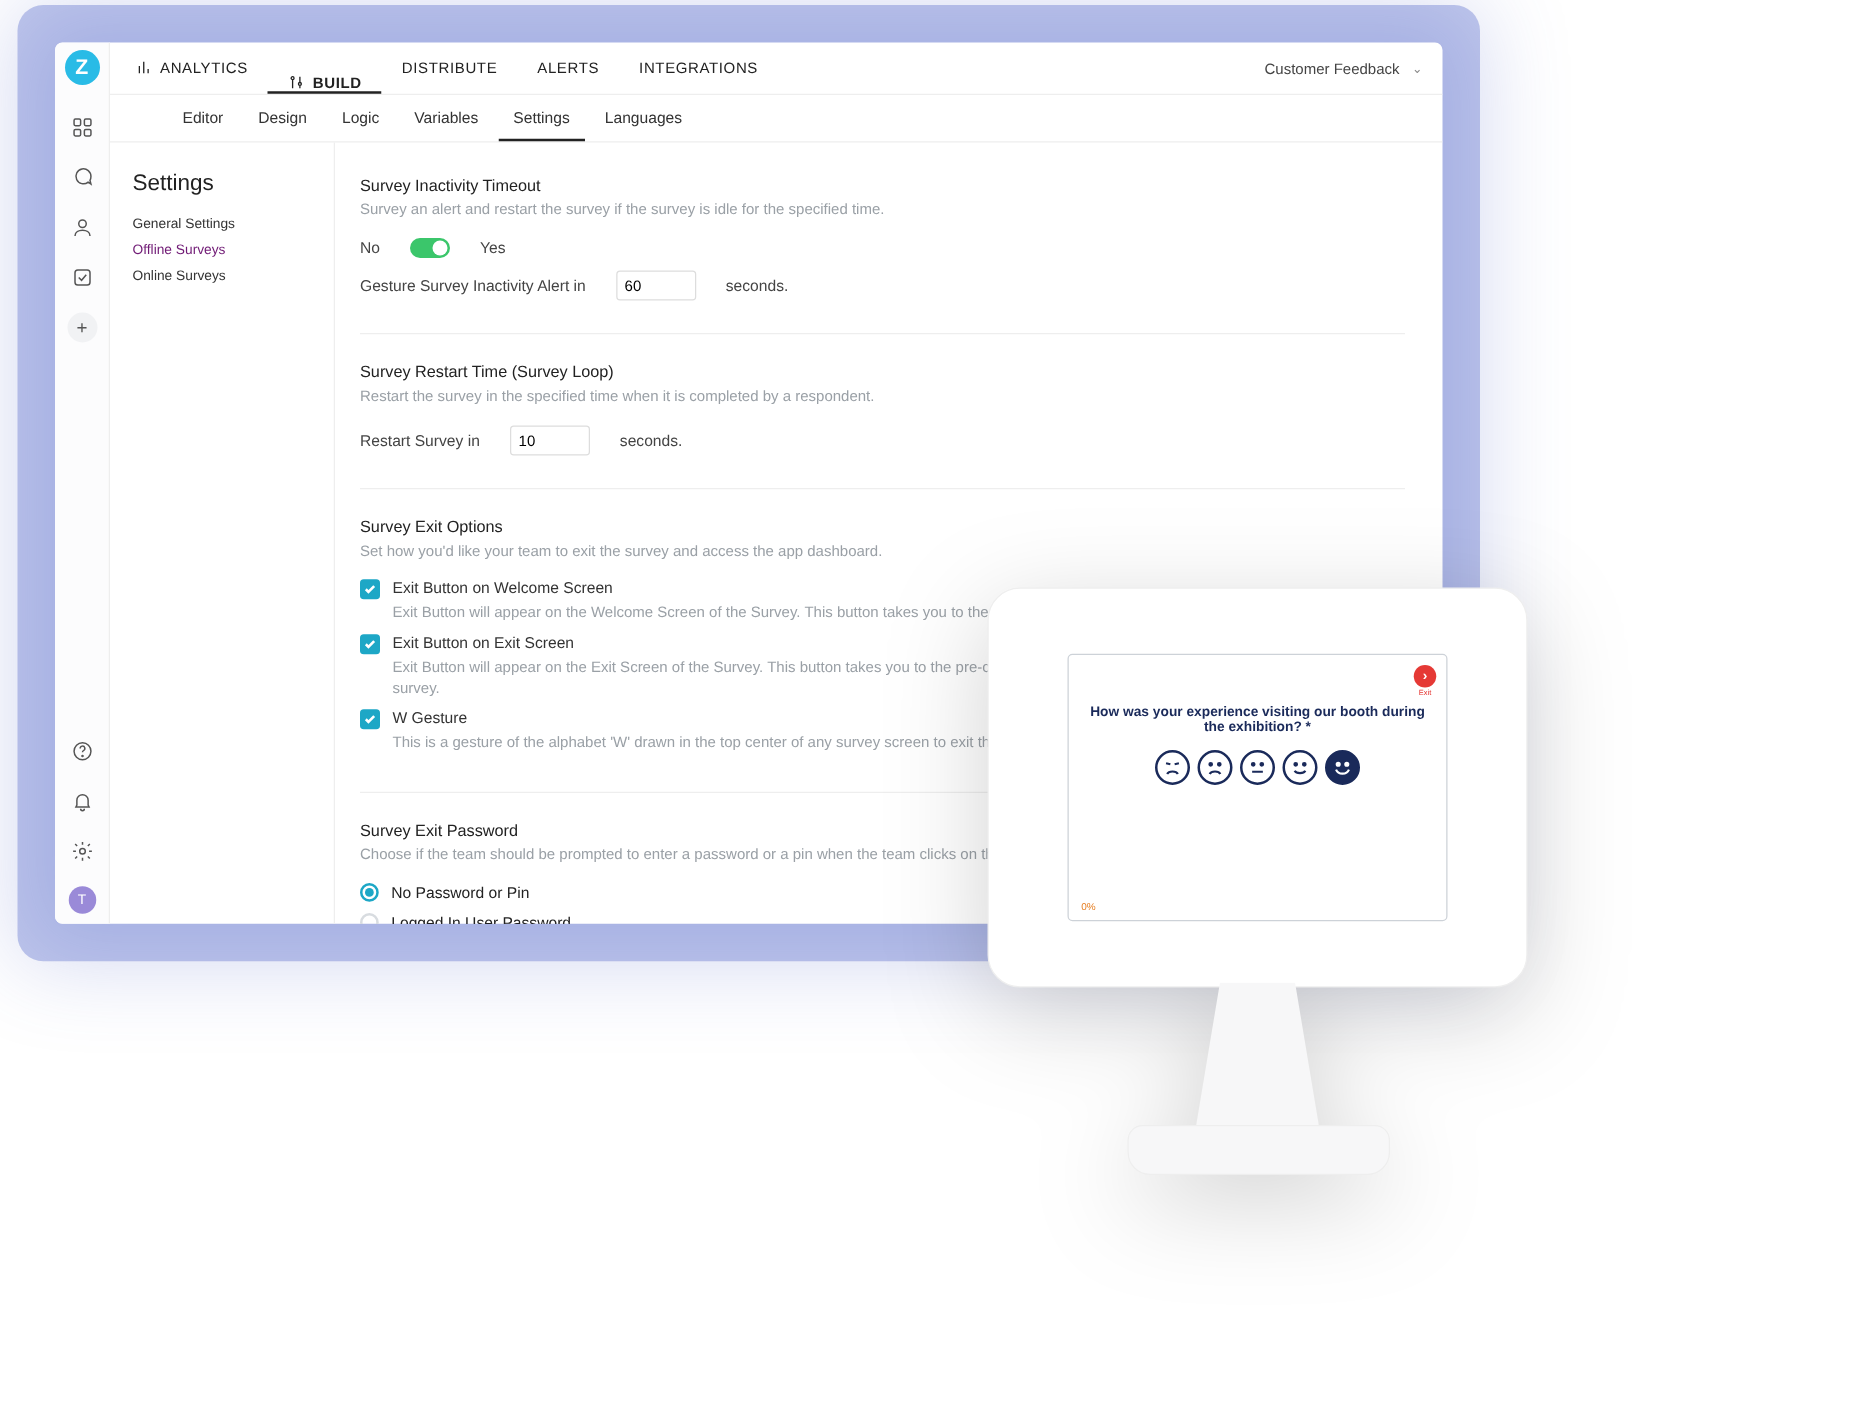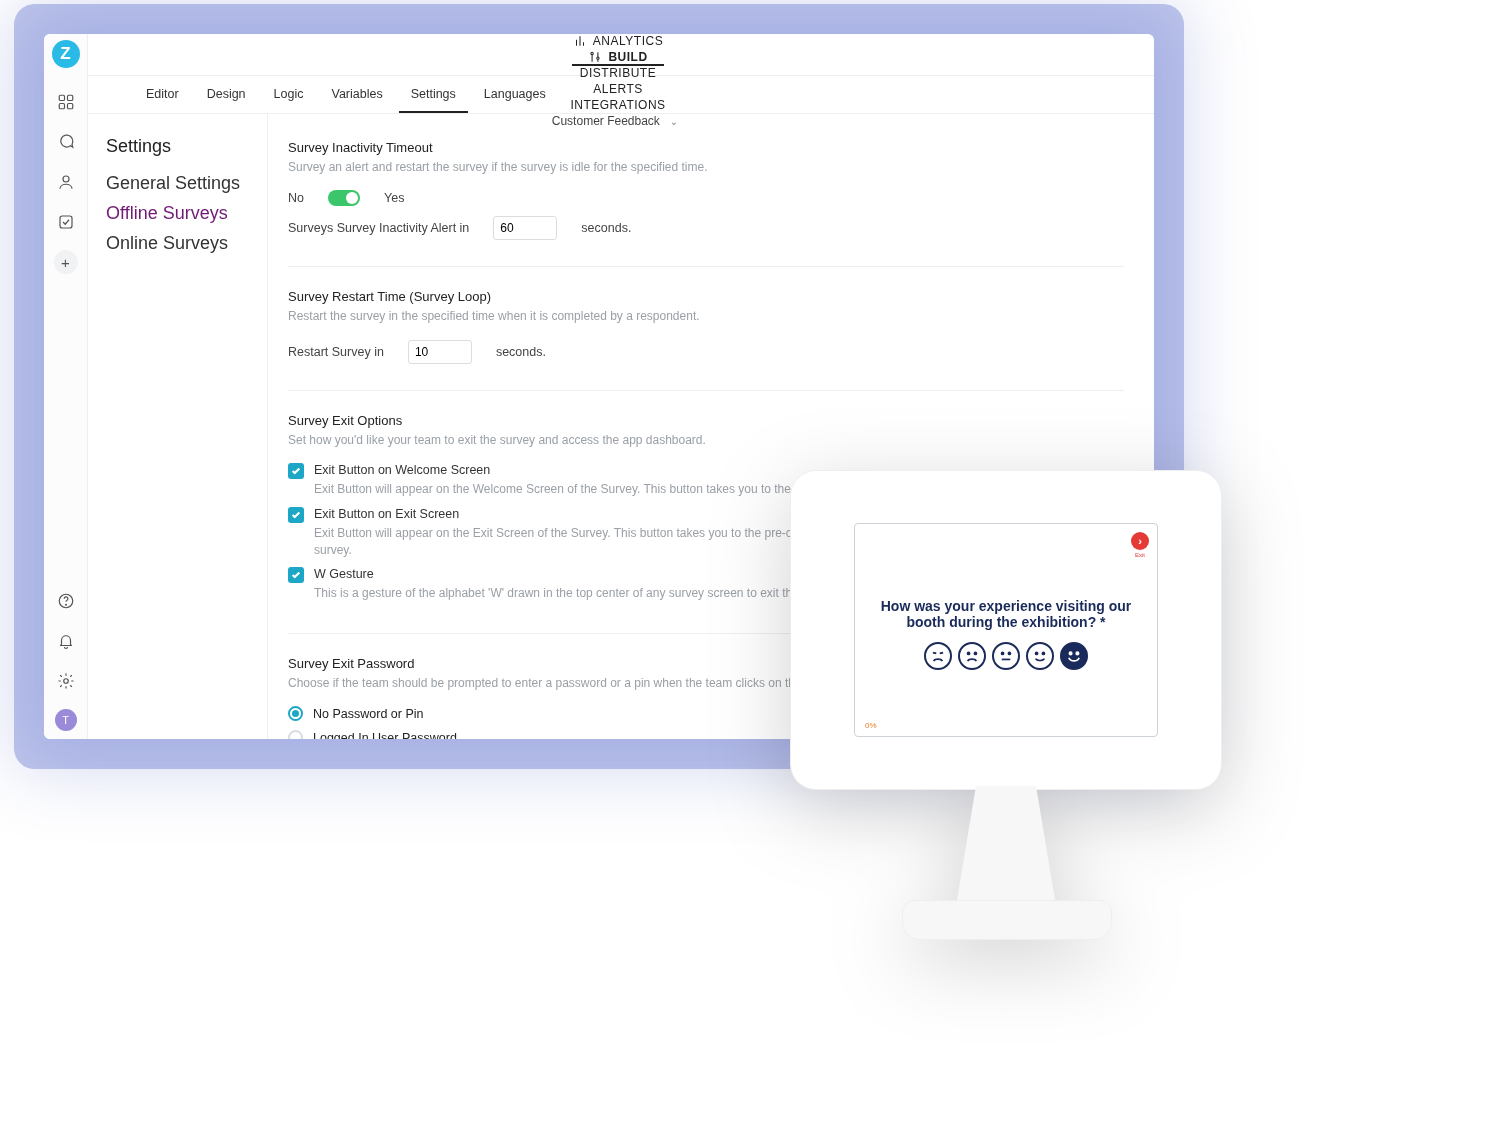--- a/index.html
+++ b/index.html
@@ -55,21 +55,21 @@
     color:#fff;display:flex;align-items:center;justify-content:center;
     font-size:11px;margin-top:8px;
   }
 
   
   .main-col { flex:1; display:flex; flex-direction:column; min-width:0; }
 
   
   .topnav {
     height: 42px; display:flex; align-items:center; border-bottom:1px solid #eee;
-    padding: 0 10px 0 4px; font-size:12px; color:#222;flex-direction:column;
+    padding: 0 10px 0 4px; font-size:12px; color:#222;
   }
   .topnav-item {
     height:100%; display:flex; align-items:center; gap:6px;
     padding:0 16px; letter-spacing:.5px; cursor:pointer;
     border-bottom:2px solid transparent;
   }
   .topnav-item.active { border-bottom-color:#222; font-weight:600;align-items:flex-end; }
   .topnav-item svg { width:14px;height:14px; }
   .topnav-spacer { flex:1; }
   .survey-picker { display:flex;align-items:center;gap:10px;font-size:12px;color:#444;cursor:pointer;padding-right:6px;}
@@ -82,21 +82,21 @@
   }
   .subnav-item { height:100%;display:flex;align-items:center;padding:0 12px;cursor:pointer;color:#333;border-bottom:2px solid transparent;text-align:right;}
   .subnav-item.active { border-bottom-color:#222; font-weight:500;}
 
   
   .body { flex:1; display:flex; min-height:0; }
   .side {
     width: 180px; border-right:1px solid #eee; padding:22px 0 0 18px;
   }
   .side h1 { font-size:18px; font-weight:500; color:#222; margin-bottom:16px;}
-  .side-link { font-size:18px; color:#333; margin:9px 0; cursor:pointer;}
+  .side-link { font-size:11px; color:#333; margin:9px 0; cursor:pointer;}
   .side-link.active { color:#701a75; }
 
   .content {
     flex:1; overflow:auto; padding: 22px 30px 20px 20px; font-size:12.5px; color:#222;
   }
   .section { padding: 4px 0 22px 0; }
   .section + .section { border-top:1px solid #eee; padding-top:22px;}
   .sec-title { font-size:13px; color:#222; margin-bottom:4px; }
   .sec-desc  { color:#9aa0a6; font-size:12px; margin-bottom:14px; line-height:1.45;}
   .row { display:flex; align-items:center; gap:24px; margin:4px 0; color:#444;}
@@ -145,22 +145,22 @@
   .exit-btn {
     position:absolute; top:8px; right:8px;
     display:flex; flex-direction:column; align-items:center; cursor:pointer;
   }
   .exit-btn .circle{
     width:18px;height:18px;border-radius:50%;background:#e53935;
     display:flex;align-items:center;justify-content:center;color:#fff;font-size:11px;font-weight:700;
   }
   .exit-btn .lbl{font-size:6px;color:#e53935;margin-top:2px;}
   .q-text{
-    text-align:center;font-size:14px;color:#1a2a5a;font-weight:600;
-    margin-top:64px; padding:0 6px;
+    text-align:center;font-size:11px;color:#1a2a5a;font-weight:600;
+    margin-top:30px; padding:0 6px;
   }
   .faces{display:flex;justify-content:center;gap:6px;margin-top:12px;}
   .face{width:28px;height:28px;border-radius:50%;border:2.2px solid #1a2a5a;cursor:pointer;position:relative;}
   .face.filled{background:#1a2a5a;border-color:#1a2a5a;}
   .face svg{position:absolute;inset:0;width:100%;height:100%;}
   .pct{position:absolute;left:10px;bottom:6px;font-size:8px;color:#e67e22;}
 
   .kiosk-neck{
     position:absolute; top:316px; left:166px; width:100px; height:120px;
     background:#f7f7f8; border-left:1px solid #eee;border-right:1px solid #eee;
@@ -299,21 +299,21 @@
 
         <div class="section">
           <div class="sec-title">Survey Inactivity Timeout</div>
           <div class="sec-desc">Survey an alert and restart the survey if the survey is idle for the specified time.</div>
           <div class="row">
             <span>No</span>
             <div class="toggle"></div>
             <span>Yes</span>
           </div>
           <div class="row" style="margin-top:10px;">
-            <span>Surveys Survey Inactivity Alert in</span>
+            <span>Gesture Survey Inactivity Alert in</span>
             <input class="num-input" value="60" style="">
             <span>seconds.</span>
           </div>
         </div>
 
         <div class="section">
           <div class="sec-title">Survey Restart Time (Survey Loop)</div>
           <div class="sec-desc">Restart the survey in the specified time when it is completed by a respondent.</div>
           <div class="row">
             <span>Restart Survey in</span>

